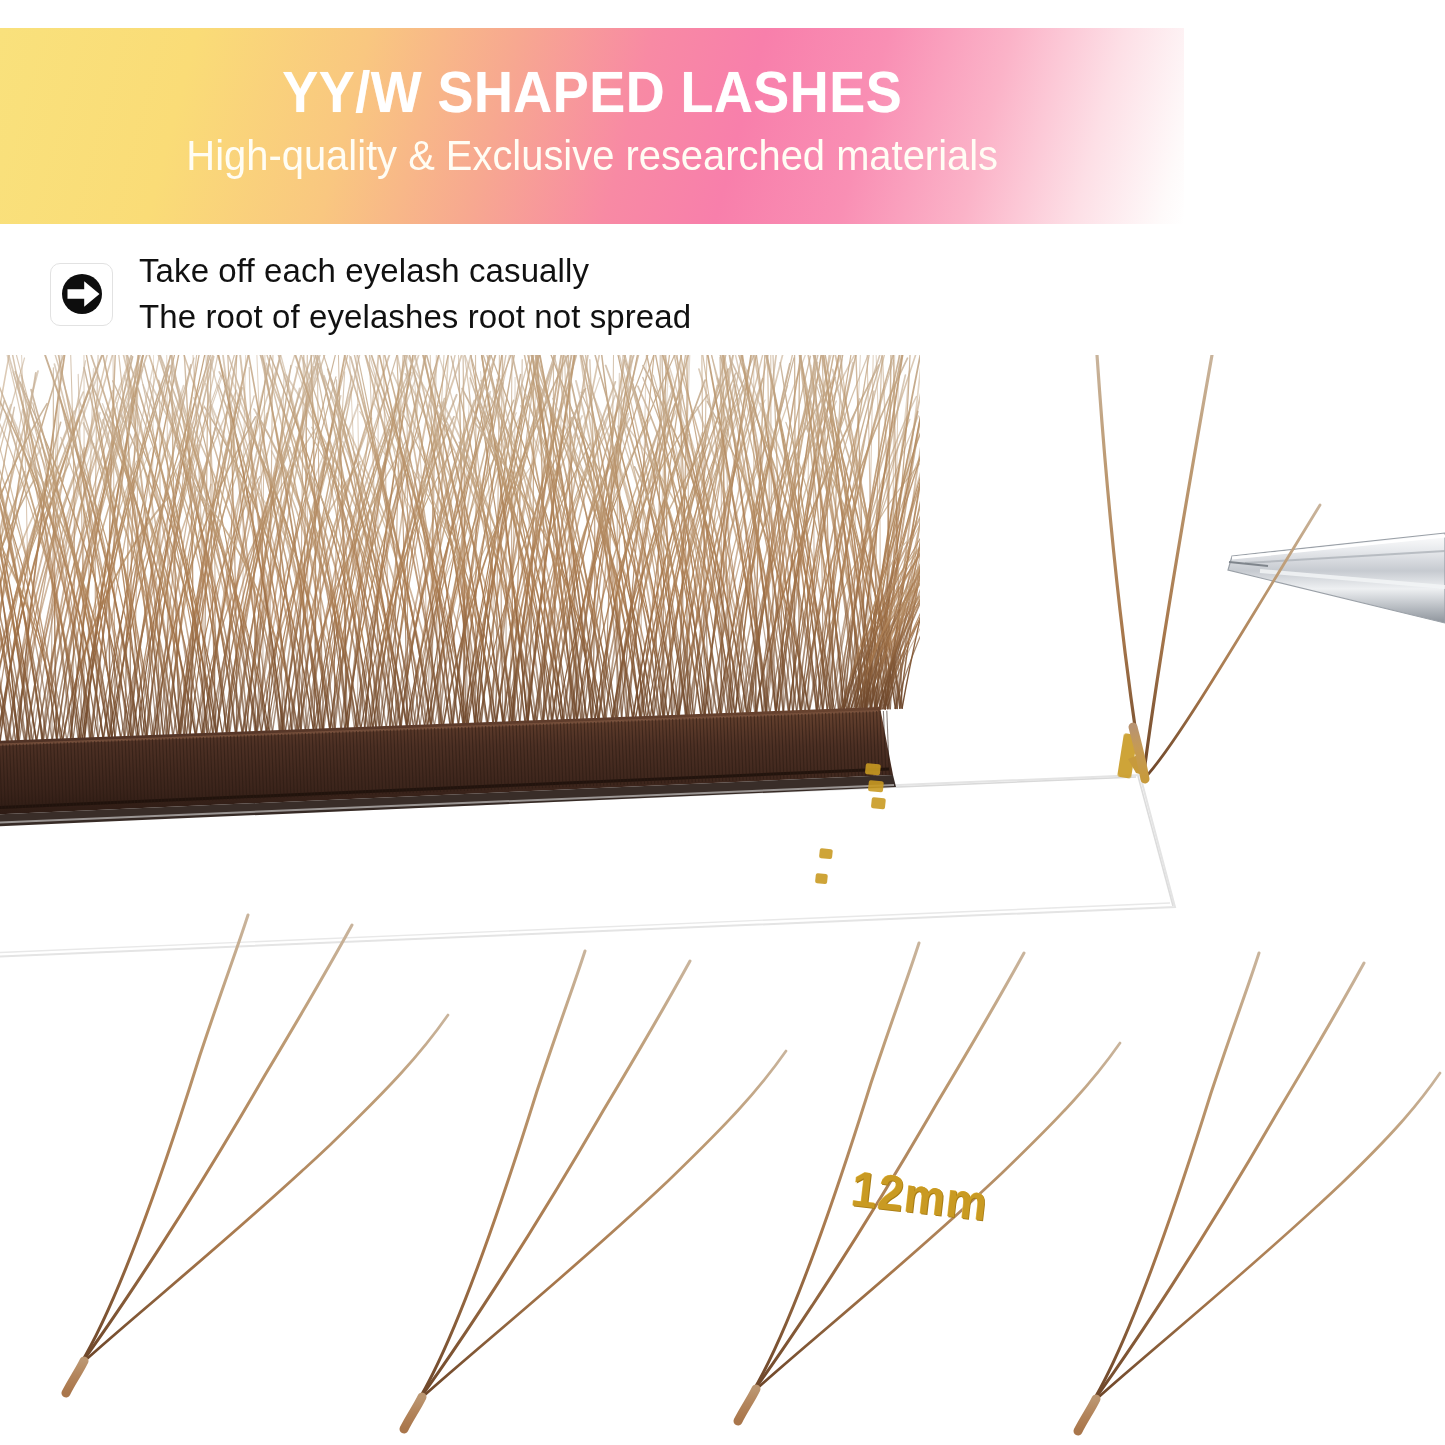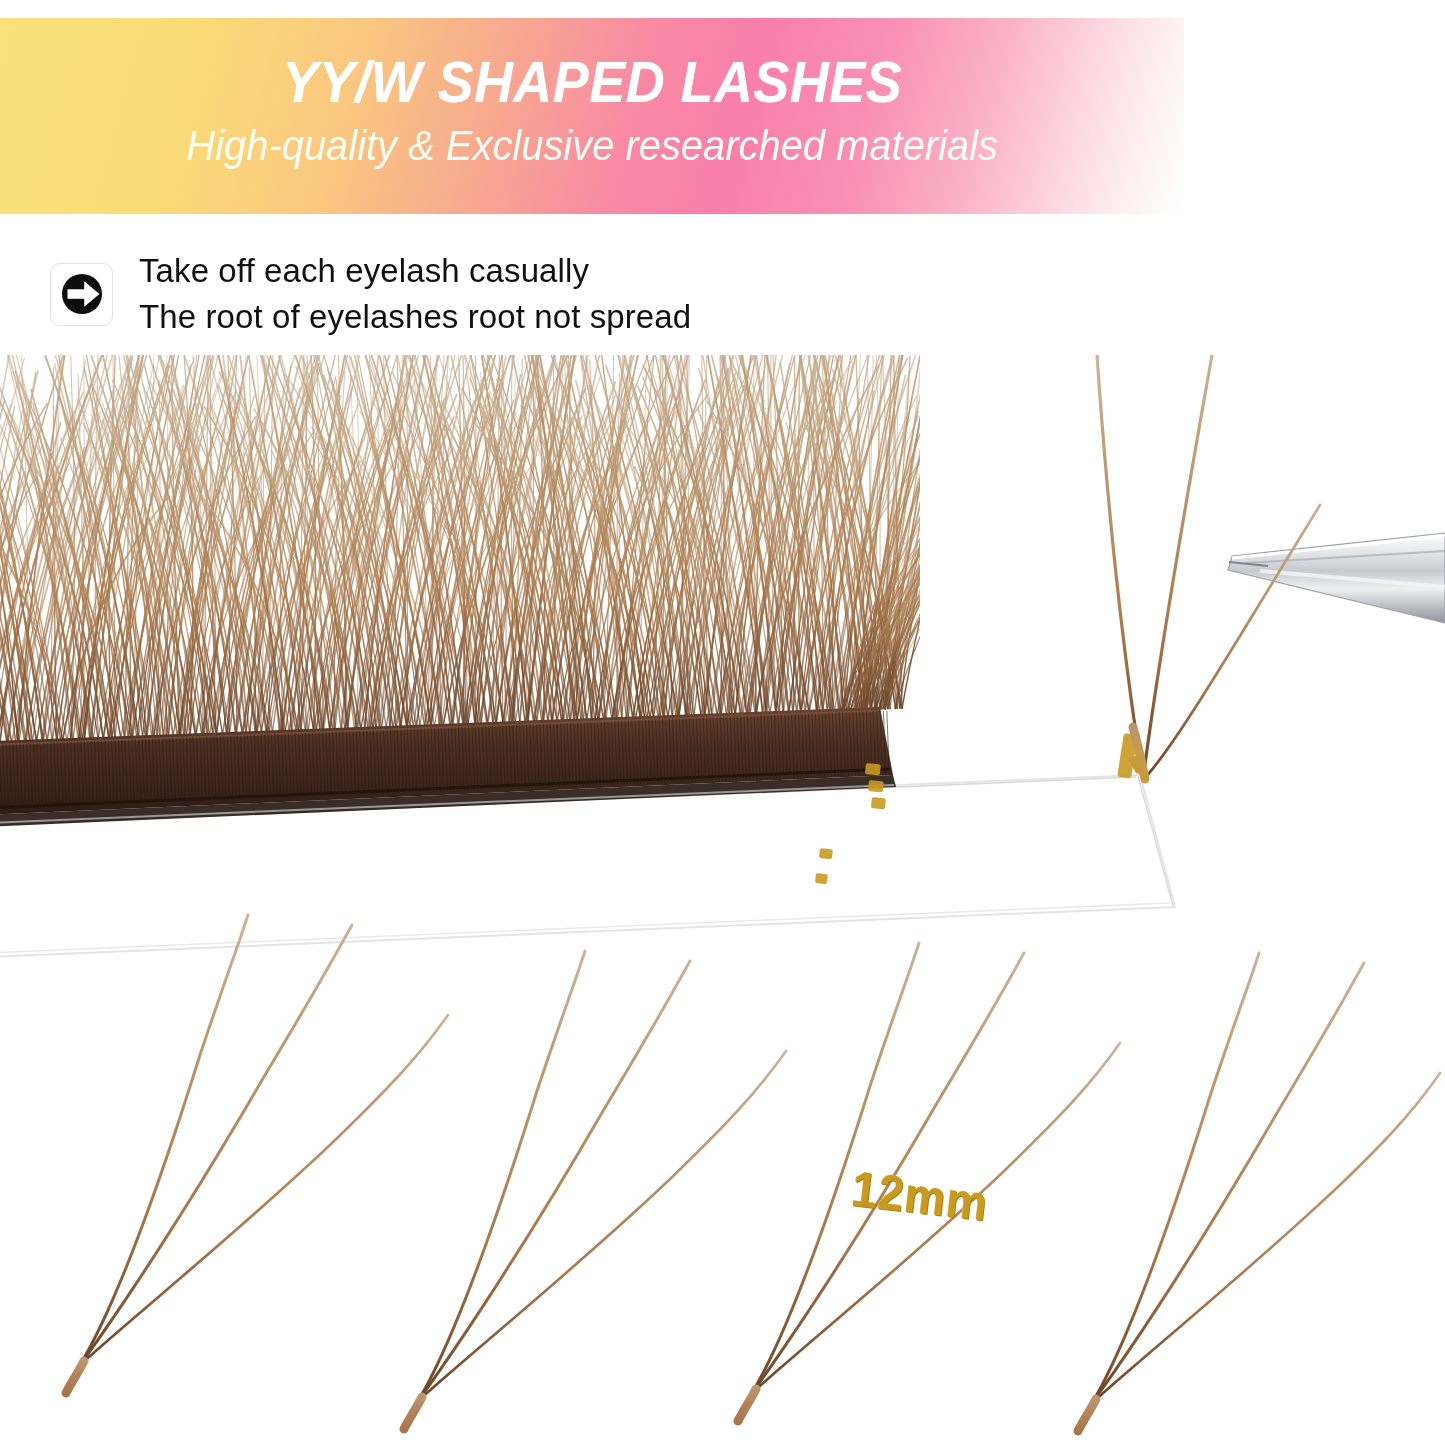--- a/index.html
+++ b/index.html
@@ -20,38 +20,37 @@
     width: 1445px;
     height: 1445px;
     background: #ffffff;
     overflow: hidden;
   }
 
   
   .banner {
     position: absolute;
     left: 0;
-    top: 18px;
+    top: 28px;
     width: 1184px;
     height: 196px;
     background:
       linear-gradient(105deg,
         #f9e17c 0%,
         #fadc77 16%,
         #f9c780 30%,
         #f7a890 42%,
         #f88aa4 53%,
         #f87fab 62%,
         #f98fb4 72%,
         #fbb3c8 82%,
         #fddfe6 91%,
         #fefafa 98%,
         #ffffff 100%);
     overflow: hidden;
-    font-style: italic;
   }
   .banner-inner {
     position: absolute;
     left: 0;
     top: 0;
     width: 100%;
     height: 100%;
     display: flex;
     flex-direction: column;
     align-items: center;

